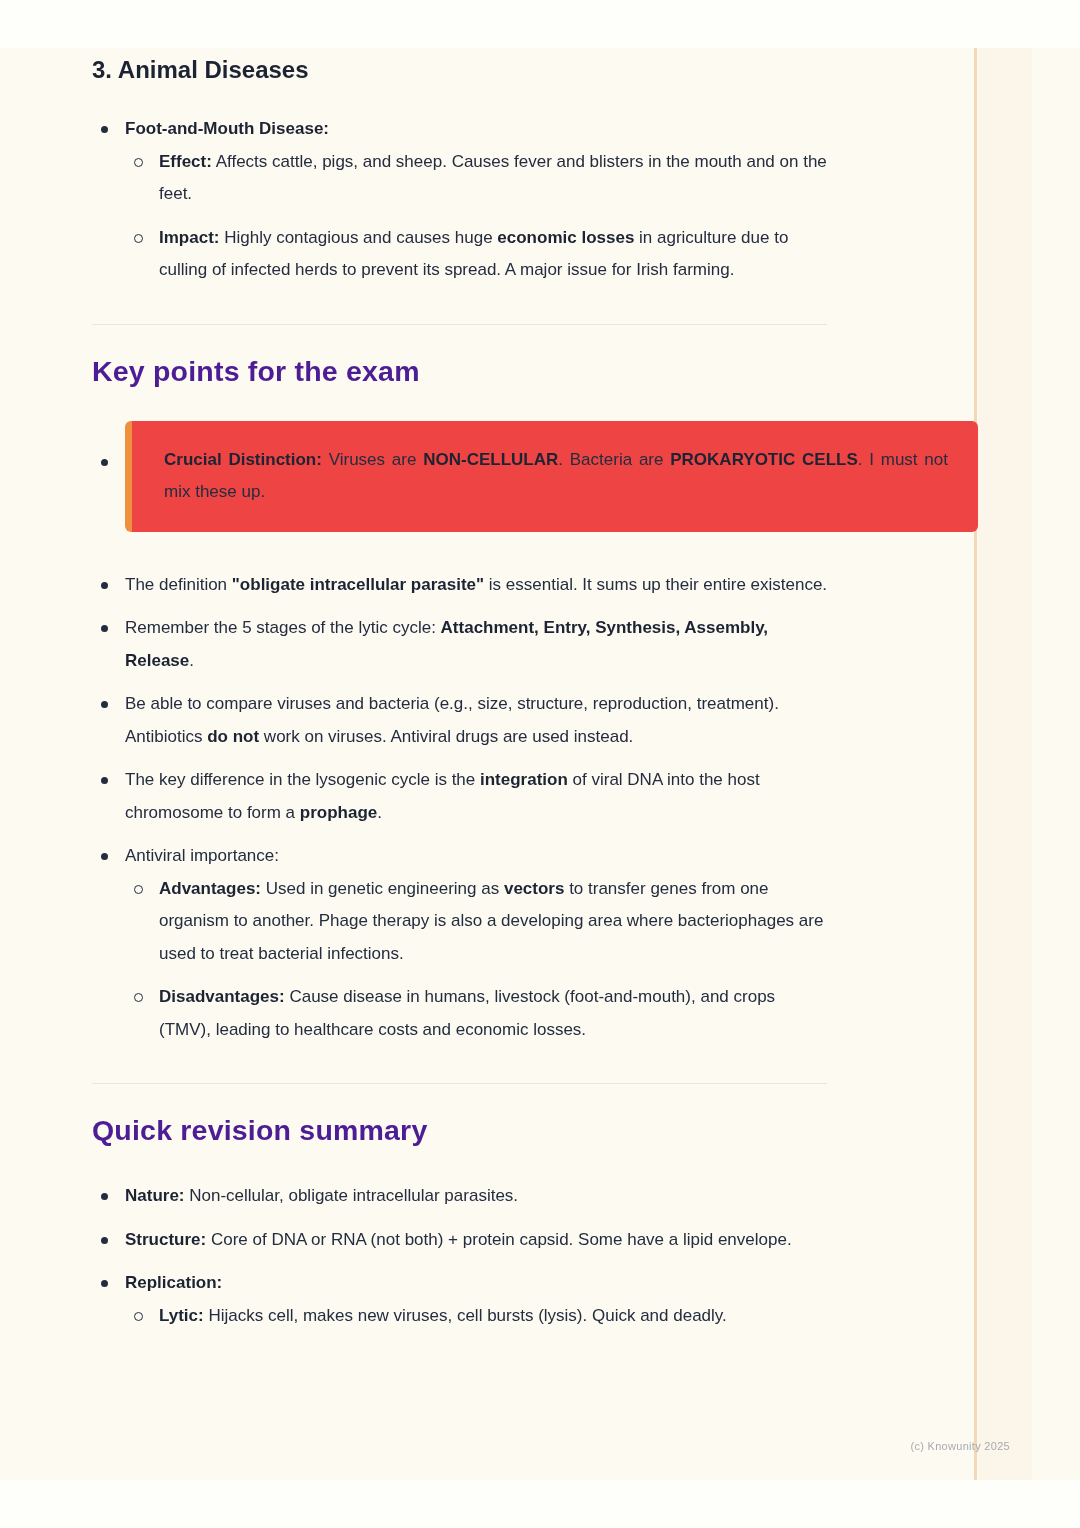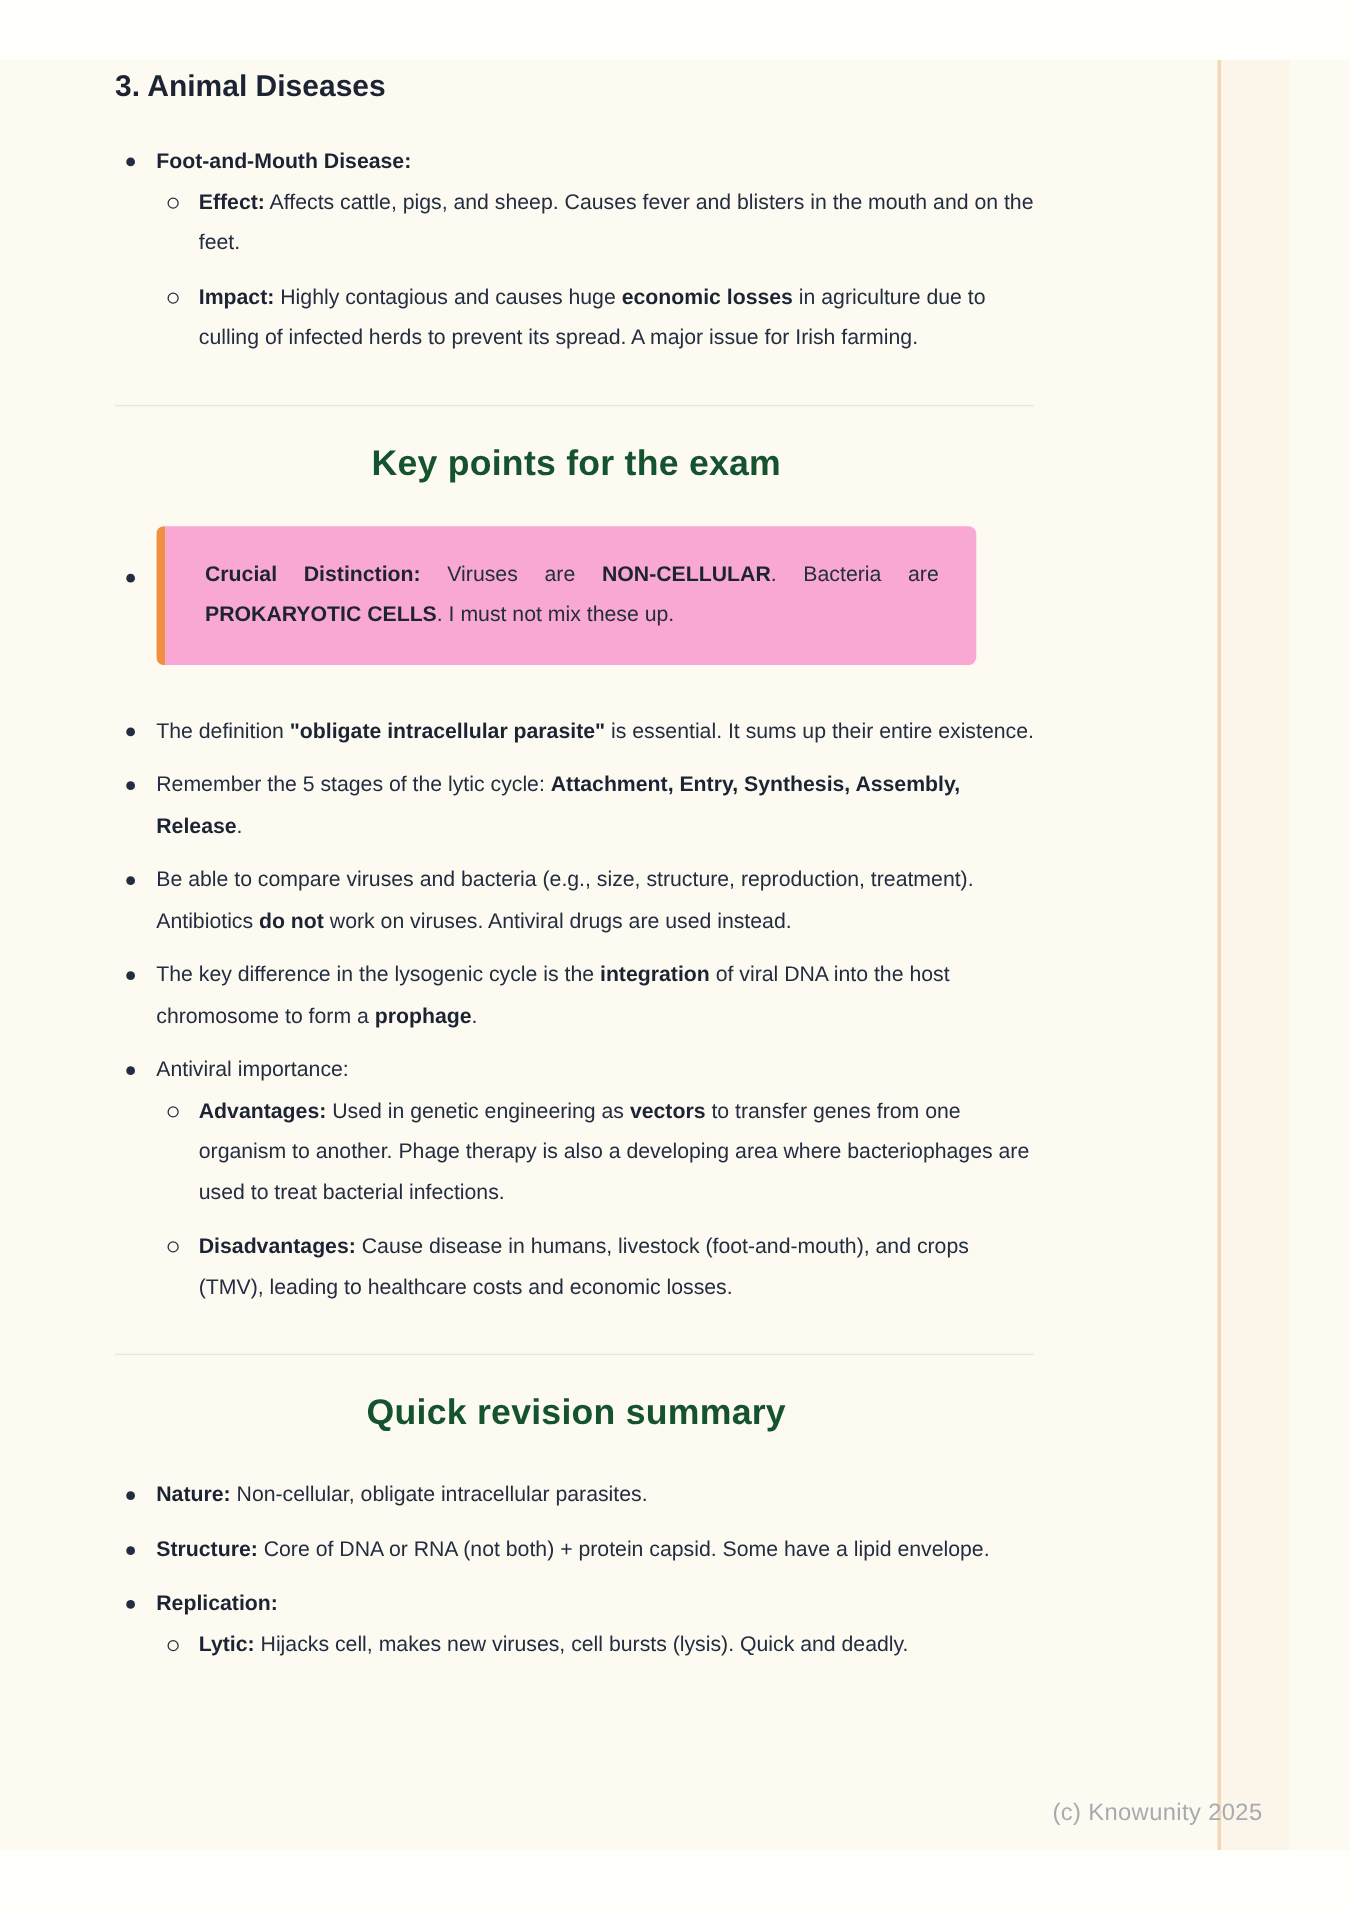--- a/index.html
+++ b/index.html
@@ -31,22 +31,22 @@
     width:830px;
     font-size:17px;
     line-height:32.5px;
   }
   .b { font-weight:700; color:#1c2434; }
   .doc-h {
     font-size:24px; font-weight:700; color:#1c2434;
     line-height:24px; margin:0 0 31px 0;
   }
   .faded-h {
-    font-size:28.5px; font-weight:700; color:#14532d;
-    line-height:32px; margin:0 0 34px 0; letter-spacing:0.2px;text-align:center;
+    font-size:28.5px; font-weight:700; color:#4c1d95;
+    line-height:32px; margin:0 0 34px 0; letter-spacing:0.2px;
   }
   ul { list-style:none; }
   .l1 > li { position:relative; padding-left:33px; margin-bottom:11px; }
   .l2 > li { position:relative; padding-left:34px; margin-bottom:11px; }
   .l2 > li:last-child, .l1 > li:last-child { margin-bottom:0; }
   .l1 { margin-bottom:0; }
   .marker { position:absolute; display:block; }
   .dot {
     left:9px; top:13px; width:7px; height:7px;
     border-radius:50%; background:#232d3f;
@@ -55,30 +55,30 @@
     left:9px; top:12px; width:9px; height:9px;
     border:1.6px solid #232d3f; border-radius:50%; background:transparent;
   }
   hr.sep {
     border:none; border-top:1.5px solid #e9e6de;
     margin:37px 0 30px 0; width:735px;
   }
   .callout-li { margin-bottom:37px !important; }
   .callout-li .dot { top:38px; }
   .callout {
-    background:#f9a8d4;
+    background:#ef4444;
     border-left:7px solid #ef9041;
     border-radius:6px;
     padding:23px 30px 23px 32px;
-    width:656px;
+    width:853px;
   }
   .callout .runs { text-align:justify; }
   .watermark {
     position:absolute; right:70px; top:1392px;
-    font-size:19px; color:#a7abb0; letter-spacing:0.3px;
+    font-size:11px; color:#a7abb0; letter-spacing:0.3px;
   }
 </style>
 </head>
 <body>
 
 <div class="page">
   <div class="edge-band"></div>
   <div class="edge-line"></div>
 
   <div class="content">

